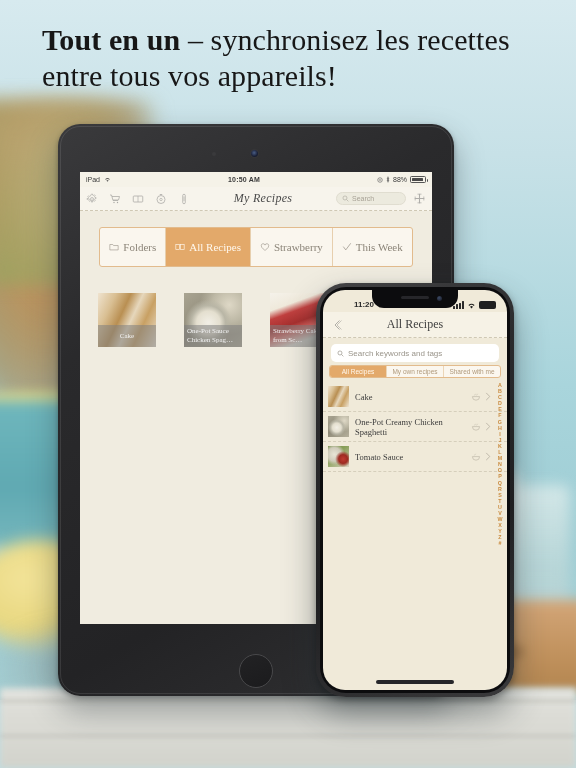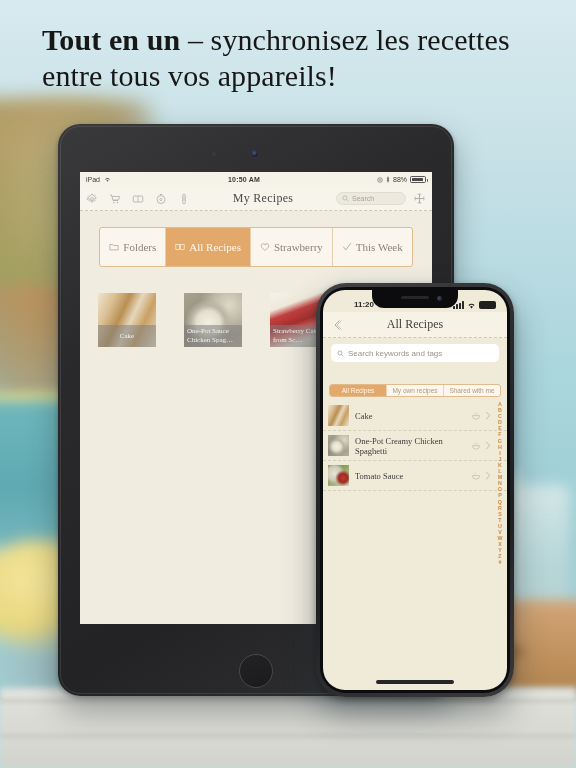--- a/index.html
+++ b/index.html
@@ -149,21 +149,21 @@
   .batt i{position:absolute;left:1px;top:1px;bottom:1px;width:11px;background:#4a4a4a;border-radius:.5px;display:block;}
 
   .ip-toolbar {
     height:24px; background:#f7f4ec; display:flex; align-items:center;
     padding:0 6px; border-bottom:1px dashed #cfc8b4;
   }
   .ip-tools { display:flex; align-items:center; gap:11px; }
   .tool-ic { width:12px; height:12px; opacity:.55; }
   .ip-title {
     flex:1; text-align:center; font-family:"Liberation Serif", serif;
-    font-size:12px; color:#4a4a4a; letter-spacing:.3px;
+    font-size:12px; color:#4a4a4a; letter-spacing:.3px;font-style:italic;
   }
   .ip-search {
     width:70px; height:13px; background:#eceade; border-radius:7px;
     display:flex; align-items:center; gap:3px; padding:0 5px;
     font-size:7px; color:#a8a296; border:1px solid #e0ddd0;
   }
   .ip-plus { width:13px; height:13px; margin-left:7px; opacity:.5; }
 
   .ip-seg-wrap { padding:16px 0 0 0; display:flex; justify-content:center; }
   .ip-seg {
@@ -241,21 +241,21 @@
 
   .ph-nav {
     height:26px; display:flex; align-items:center; padding:0 9px;
     border-bottom:1px dashed #cfc8b4; background:#f6f2e6;
   }
   .ph-back { width:12px; height:12px; opacity:.5; }
   .ph-navtitle {
     flex:1; text-align:center; font-family:"Liberation Serif", serif;
     font-size:12px; color:#3f3f3f; margin-left:-12px;
   }
-  .ph-searchbar { padding:6px 8px 22px 8px; background:#f0ead9; }
+  .ph-searchbar { padding:6px 8px 3px 8px; background:#f0ead9; }
   .ph-search {
     height:18px; background:#fff; border-radius:5px; display:flex;
     align-items:center; gap:4px; padding:0 6px; font-size:8px; color:#9a958b;
   }
   .ph-seg {
     margin:0 6px 4px 6px; display:flex; border:1px solid #e2bb8d;
     border-radius:3px; overflow:hidden; background:#fbf7ef;
   }
   .ph-seg .pseg {
     flex:1; text-align:center; padding:2px 0; font-size:6.5px; color:#b09a7c;

